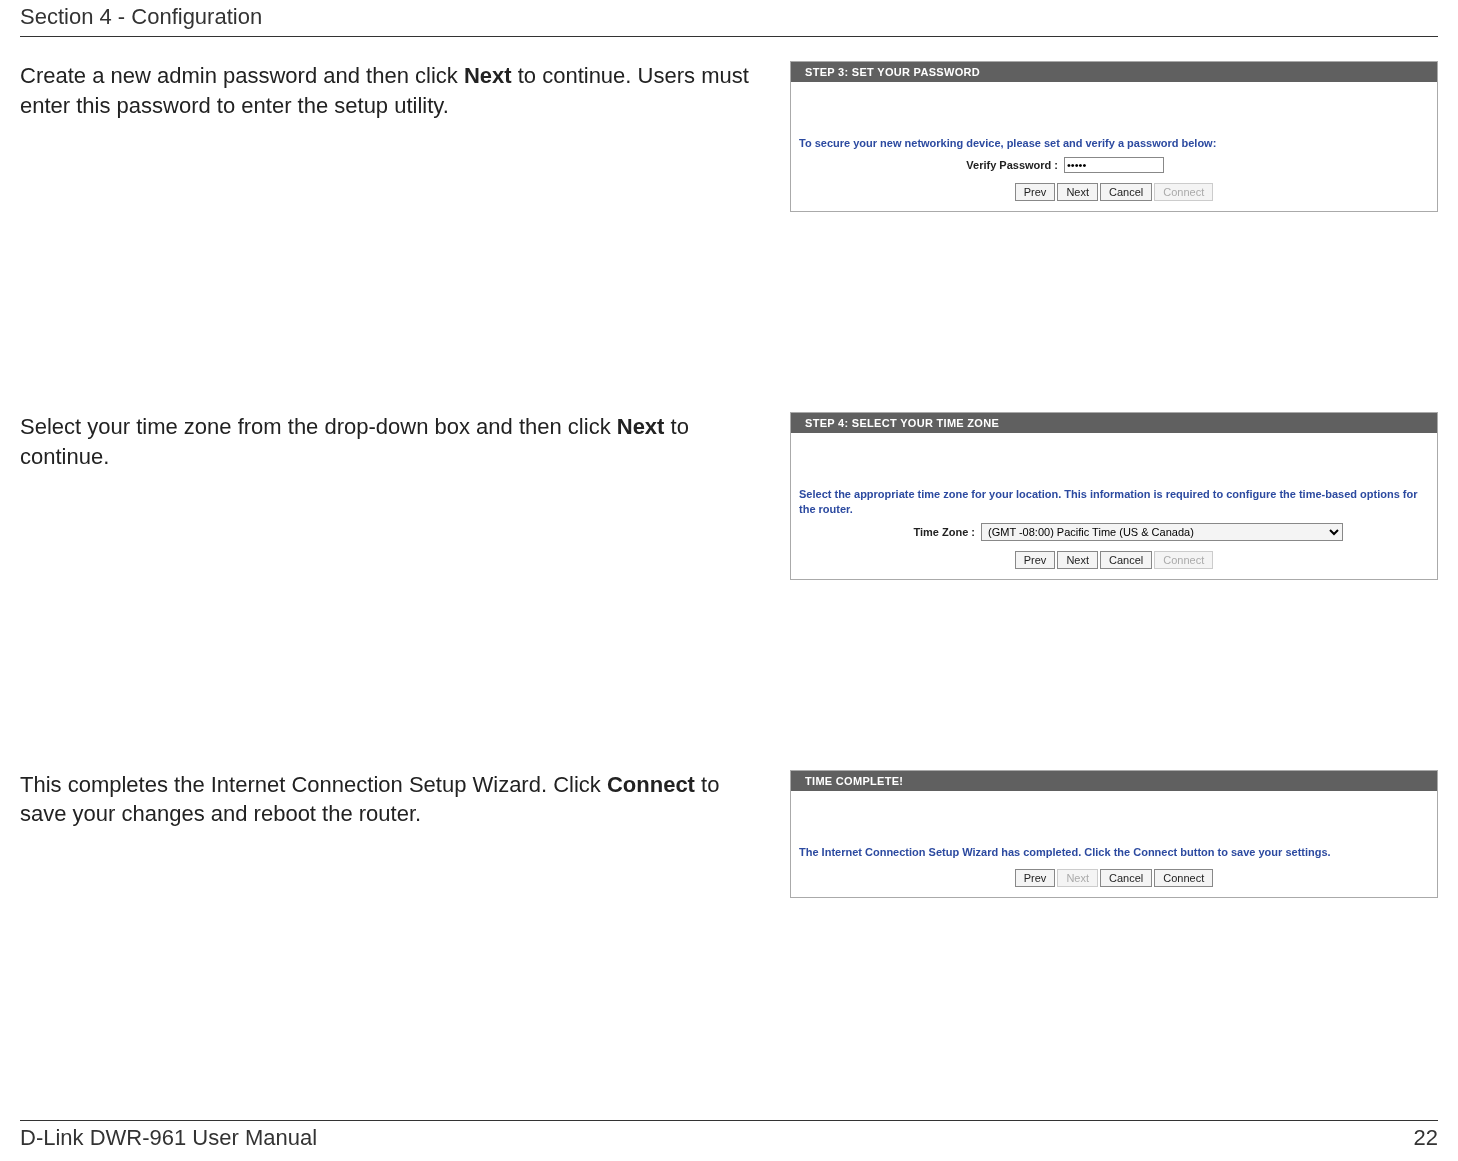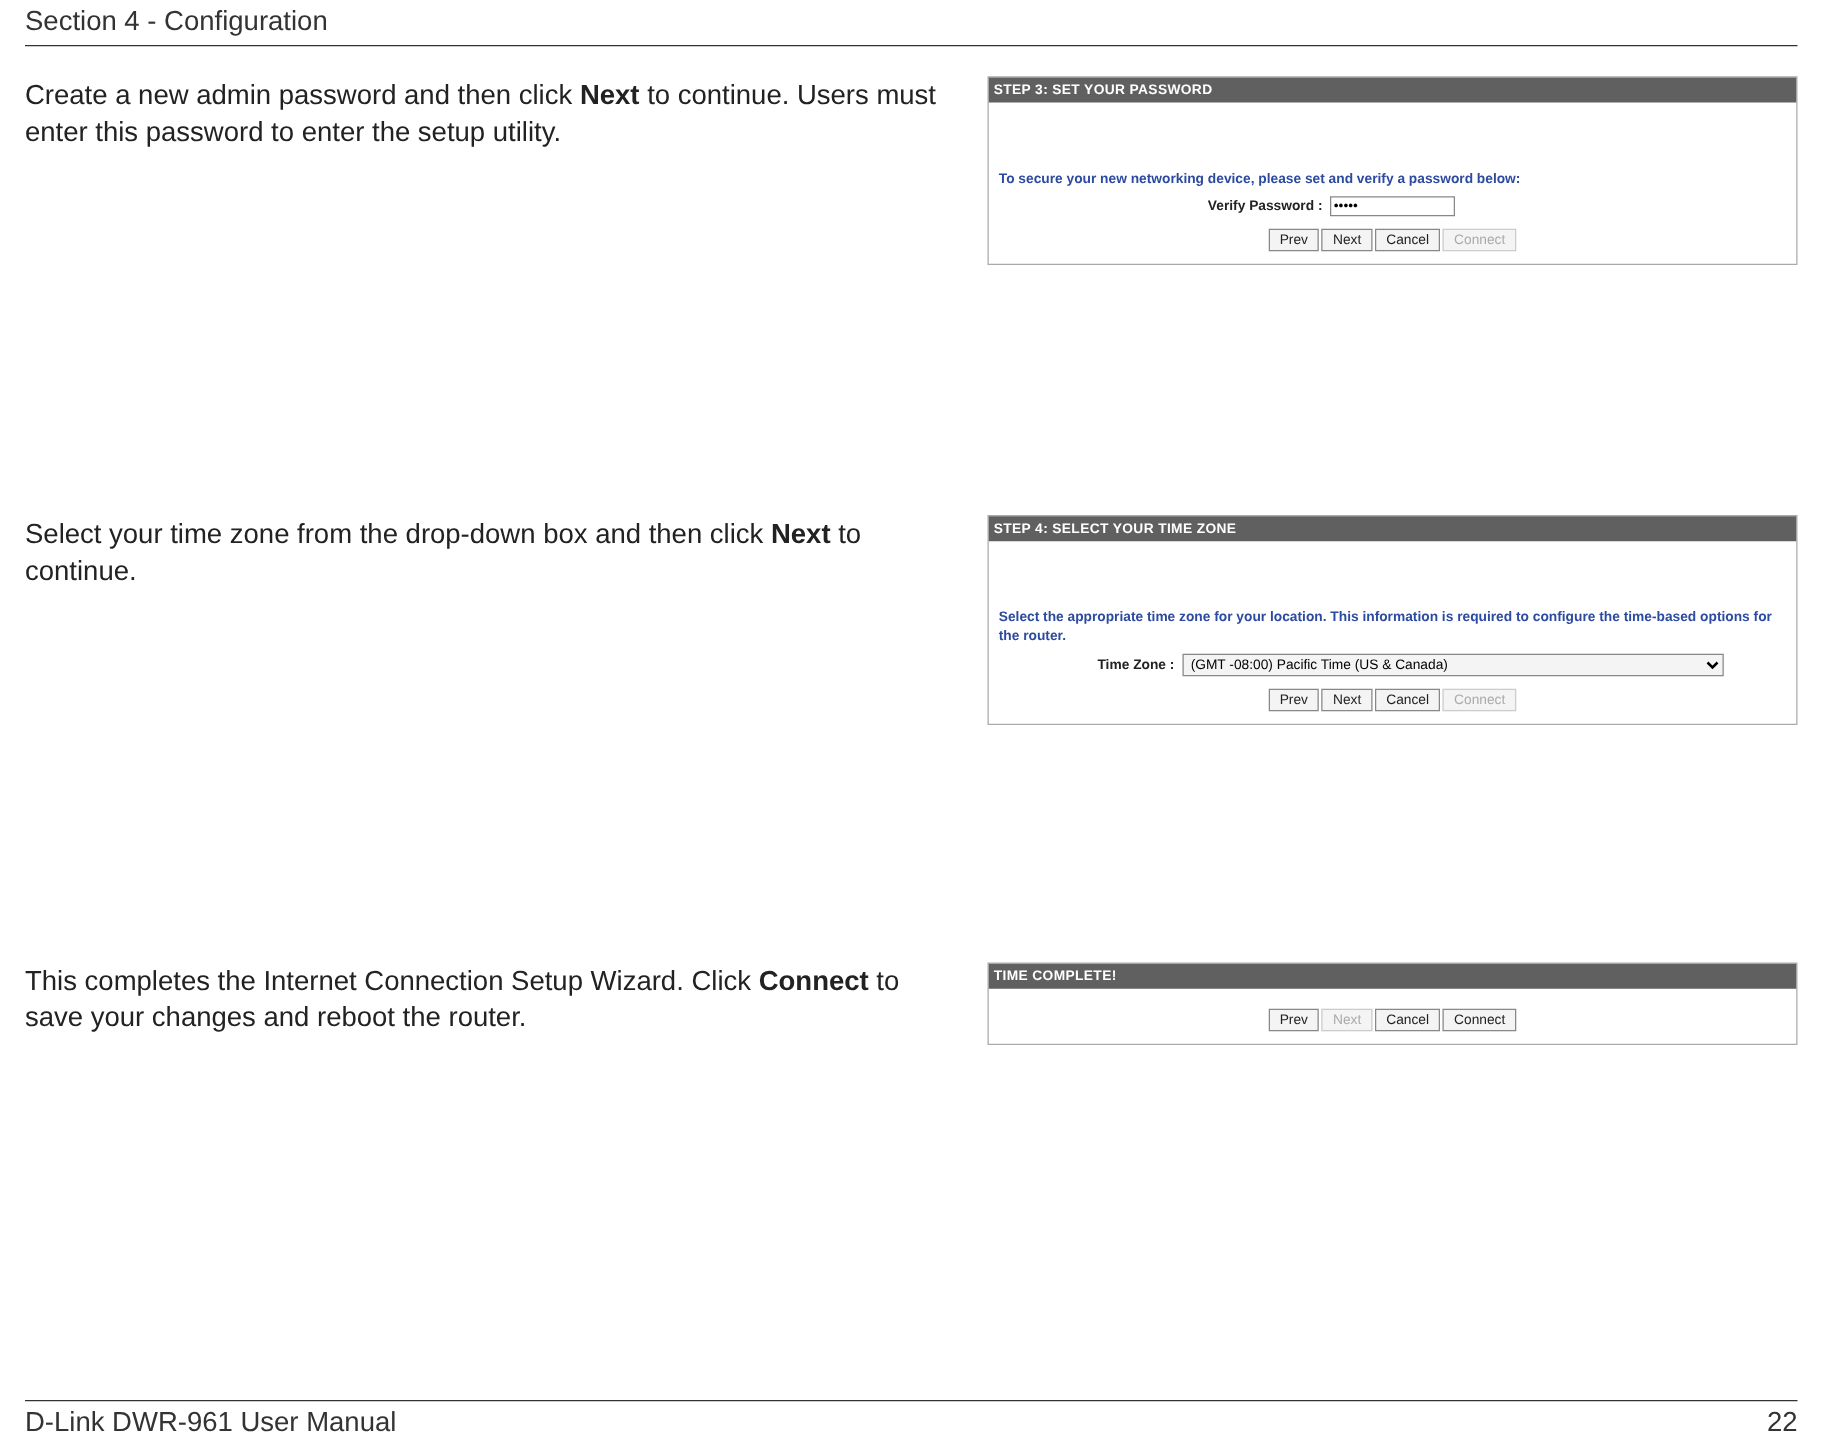--- a/index.html
+++ b/index.html
@@ -42,21 +42,21 @@
     flex: 1;
     border: 1px solid #aaa;
     font-family: Arial, sans-serif;
     font-size: 11px;
     background: #fff;
   }
   .panel-header {
     background: #606060;
     color: #fff;
     font-weight: bold;
-    padding: 4px 4px;
+    padding: 4px 14px;
     letter-spacing: 0.3px;
   }
   .panel-body { padding: 6px 8px 10px 8px; }
   .panel-help {
     color: #2c4aa0;
     font-size: 11px;
     font-weight: bold;
     line-height: 1.35;
     margin-bottom: 6px;
     margin-top: 48px;
@@ -75,21 +75,21 @@
     color: #222;
     font-size: 11px;
   }
   .form-row input[type=password] {
     width: 100px;
     font-size: 11px;
     padding: 1px 2px;
     border: 1px solid #888;
   }
   .form-row select {
-    width: 433px;
+    width: 362px;
     font-size: 11px;
     padding: 1px 2px;
     border: 1px solid #888;
     background: #f4f4f4;
   }
   .button-row {
     display: flex;
     justify-content: center;
     gap: 2px;
     margin-top: 10px;
@@ -177,20 +177,21 @@
   </div>
 </div>
 
 <div class="content-row last">
   <div class="instruction-text">
     <span>This completes the Internet Connection Setup Wizard. Click </span><b>Connect</b><span> to save your changes and reboot the router.</span>
   </div>
   <div class="panel">
     <div class="panel-header">TIME COMPLETE!</div>
     <div class="panel-body">
+      <div class="panel-help">The Internet Connection Setup Wizard has completed. Click the Connect button to save your settings.</div>
       <div class="button-row">
         <button>Prev</button>
         <button disabled="">Next</button>
         <button>Cancel</button>
         <button>Connect</button>
       </div>
     </div>
   </div>
 </div>
 

